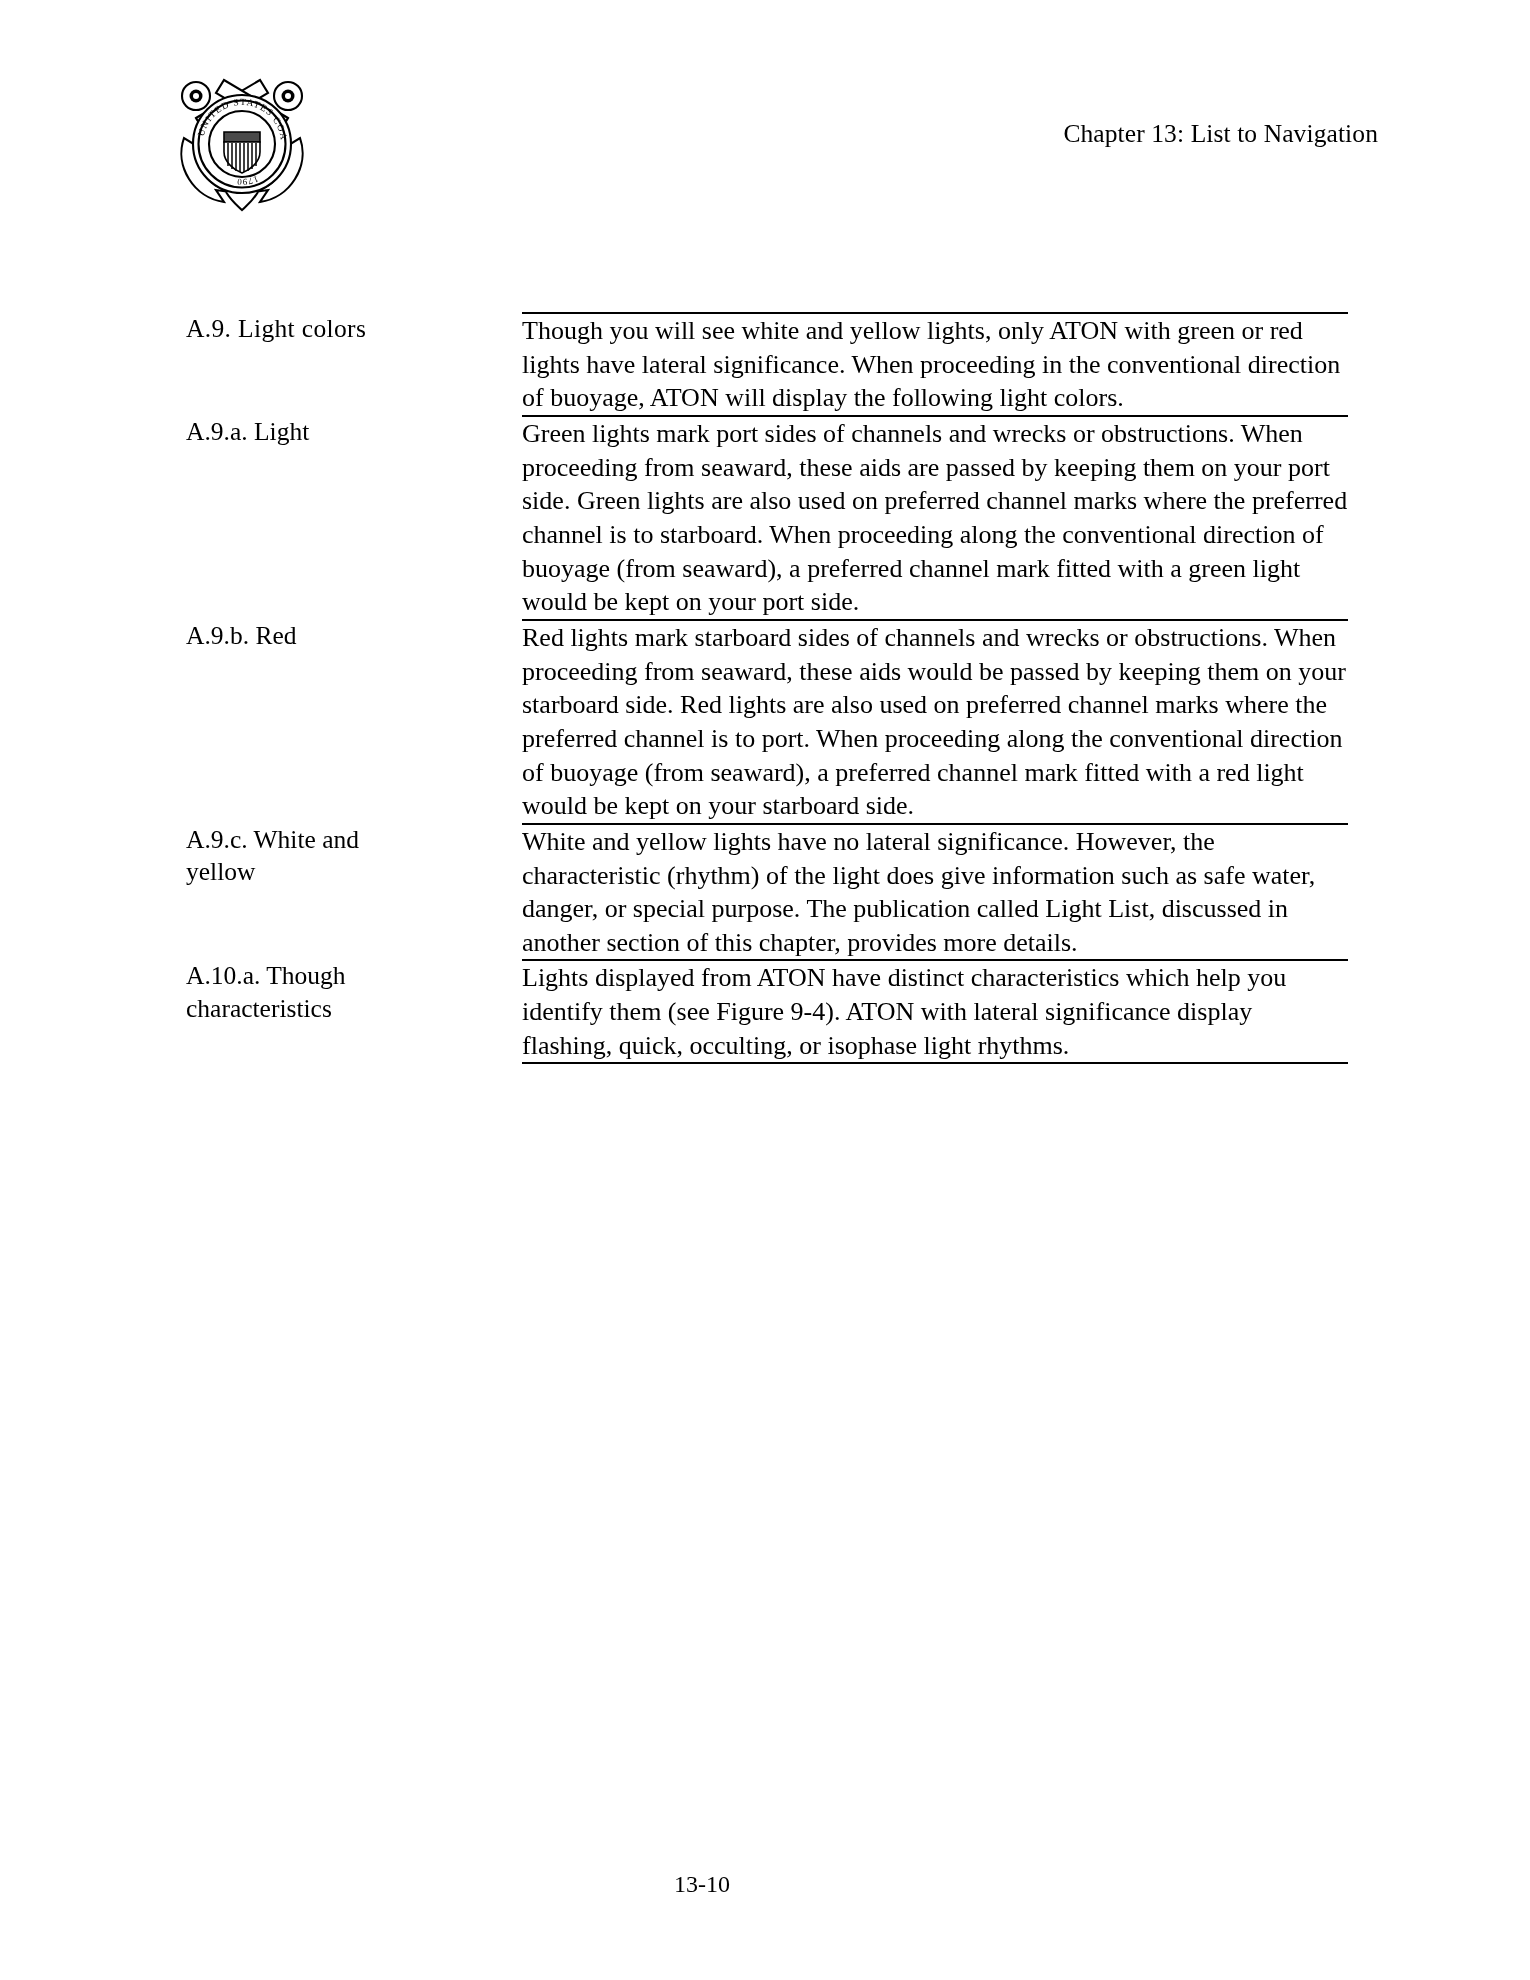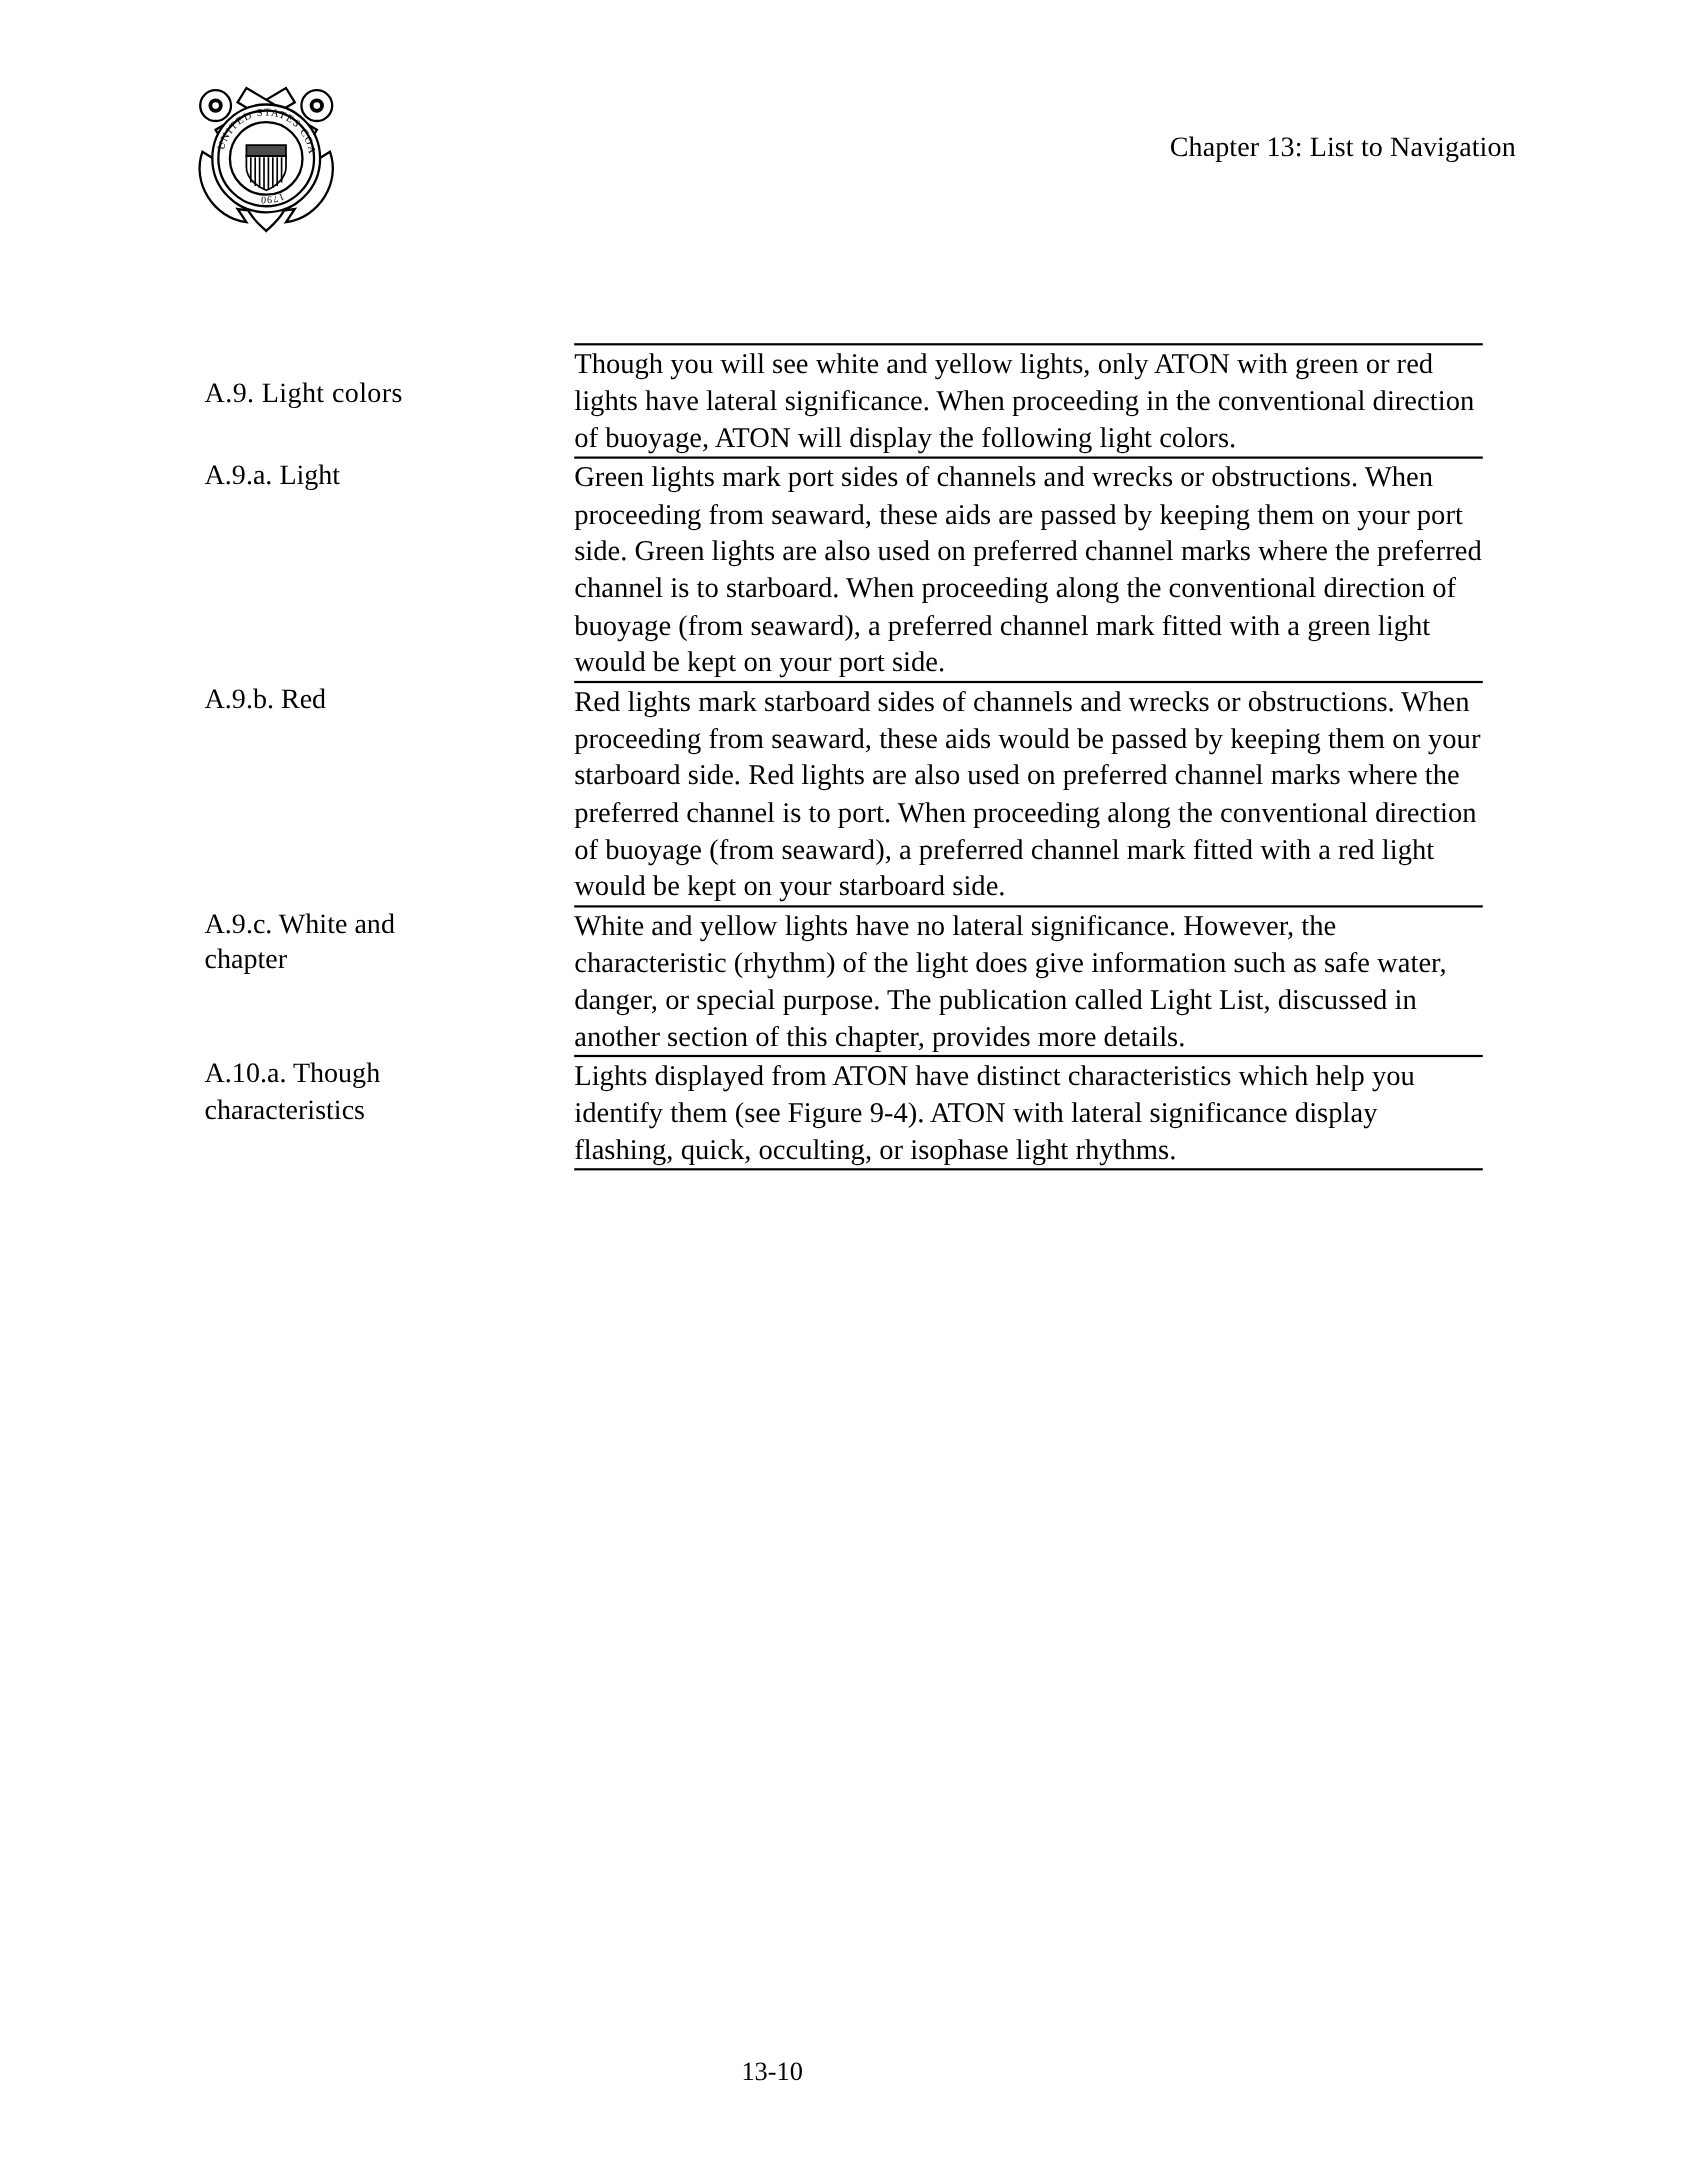--- a/index.html
+++ b/index.html
@@ -97,21 +97,21 @@
     height: 0;
     line-height: 0;
     font-size: 0;
   }
   tr.last-spacer td.label-cell { padding: 0; height: 0; font-size: 0; line-height: 0; }
 
   .label-text {
     display: block;
     white-space: pre-line;
   }
-  .label-text.tracked { letter-spacing: 0.35px; margin-top: 28px; }
+  .label-text.tracked { letter-spacing: 0.35px; }
 
   .body-text {
     display: block;
   }
 
   
   .footer {
     position: absolute;
     left: 0;
     bottom: 82px;
@@ -220,21 +220,21 @@
           </td>
           <td></td>
           <td class="body-cell">
             <span class="body-text">Red lights mark starboard sides of channels and wrecks or obstructions. When proceeding from seaward, these aids would be passed by keeping them on your starboard side. Red lights are also used on preferred channel marks where the preferred channel is to port. When proceeding along the conventional direction of buoyage (from seaward), a preferred channel mark fitted with a red light would be kept on your starboard side.</span>
           </td>
         </tr>
 
         <tr>
           <td class="label-cell">
             <span class="label-text">A.9.c.  White and
-chapter</span>
+yellow</span>
           </td>
           <td></td>
           <td class="body-cell">
             <span class="body-text">White and yellow lights have no lateral significance. However, the characteristic (rhythm) of the light does give information such as safe water, danger, or special purpose. The publication called Light List, discussed in another section of this chapter, provides more details.</span>
           </td>
         </tr>
 
 
         <tr>
           <td class="label-cell">

